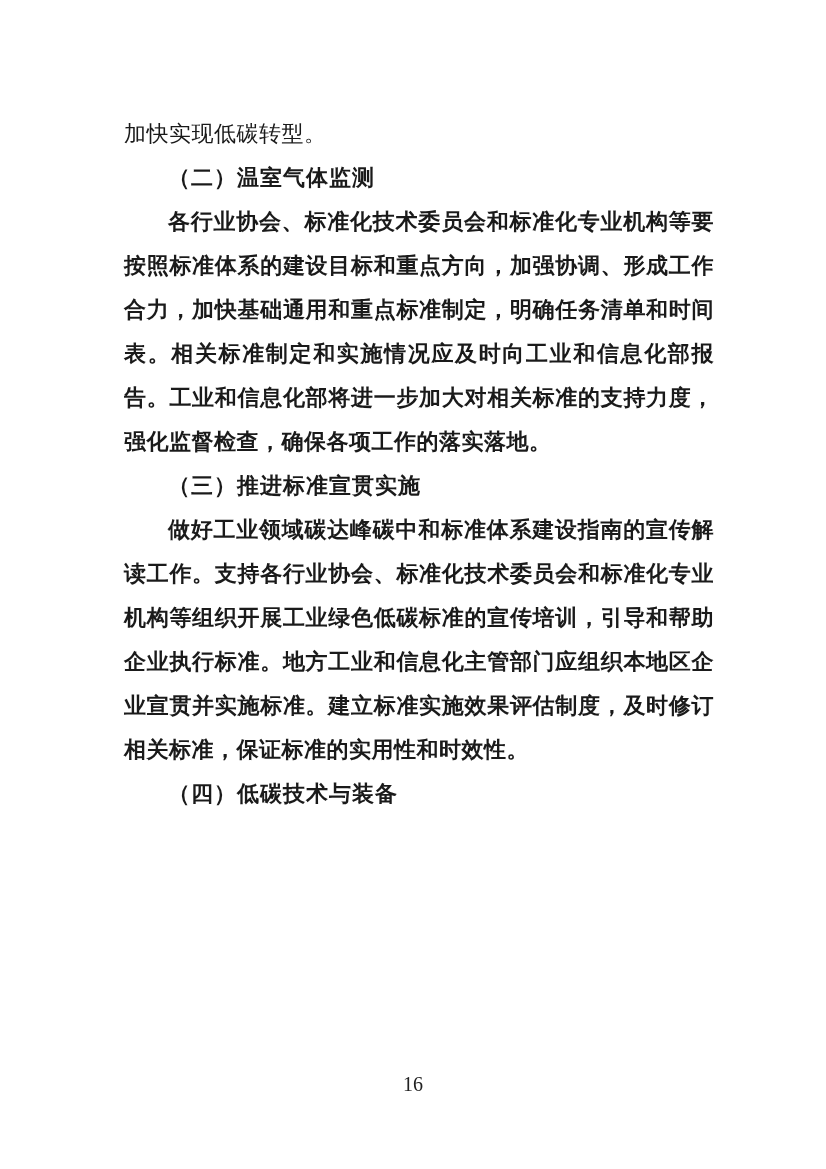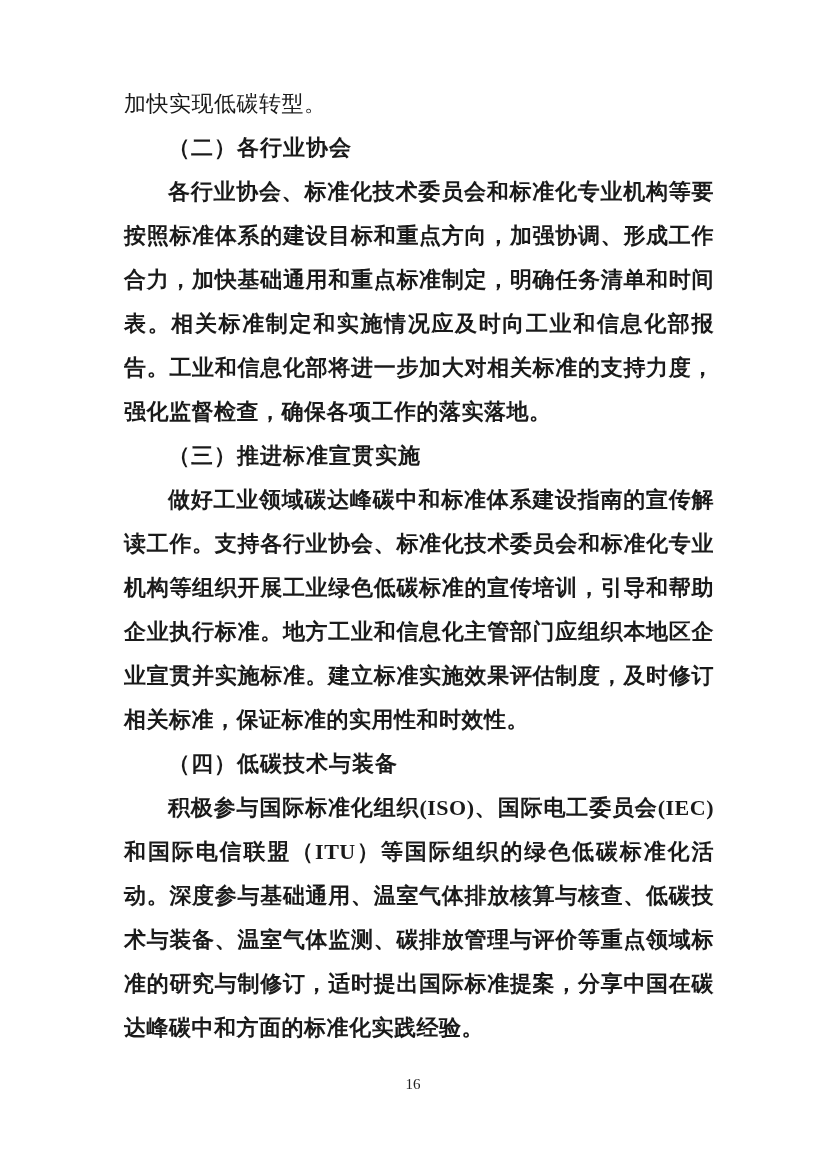--- a/index.html
+++ b/index.html
@@ -12,21 +12,21 @@
     width: 826px;
     height: 1169px;
     background: #ffffff;
     overflow: hidden;
     font-family: "Liberation Serif", "DejaVu Serif", serif;
     color: #1a1a1a;
   }
   .content {
     position: absolute;
     left: 124px;
-    top: 82px;
+    top: 112px;
     width: 590px;
   }
   .block {
     font-size: 22px;
     line-height: 44px;
     text-align: justify;
     letter-spacing: 0.5px;
   }
   .block.para {
     text-indent: 2em;
@@ -41,33 +41,32 @@
     text-align: left;
     font-family: "Liberation Sans", "DejaVu Sans", sans-serif;
     letter-spacing: 1px;
   }
   .page-footer {
     position: absolute;
     left: 0;
     top: 1074px;
     width: 100%;
     text-align: center;
-    font-size: 15px;
+    font-size: 20px;
     line-height: 20px;
     color: #222222;
     font-family: "Liberation Serif", "DejaVu Serif", serif;
   }
 </style>
 </head>
 <body>
 
 <div class="page">
   <div class="content">
       <div class="block para-continuation">加快实现低碳转型。</div>
-      <div class="block heading">（二）各行业协会</div>
+      <div class="block heading">（二）温室气体监测</div>
       <div class="block para">各行业协会、标准化技术委员会和标准化专业机构等要按照标准体系的建设目标和重点方向，加强协调、形成工作合力，加快基础通用和重点标准制定，明确任务清单和时间表。相关标准制定和实施情况应及时向工业和信息化部报告。工业和信息化部将进一步加大对相关标准的支持力度，强化监督检查，确保各项工作的落实落地。</div>
       <div class="block heading">（三）推进标准宣贯实施</div>
       <div class="block para">做好工业领域碳达峰碳中和标准体系建设指南的宣传解读工作。支持各行业协会、标准化技术委员会和标准化专业机构等组织开展工业绿色低碳标准的宣传培训，引导和帮助企业执行标准。地方工业和信息化主管部门应组织本地区企业宣贯并实施标准。建立标准实施效果评估制度，及时修订相关标准，保证标准的实用性和时效性。</div>
       <div class="block heading">（四）低碳技术与装备</div>
-      <div class="block para">积极参与国际标准化组织(ISO)、国际电工委员会(IEC)和国际电信联盟（ITU）等国际组织的绿色低碳标准化活动。深度参与基础通用、温室气体排放核算与核查、低碳技术与装备、温室气体监测、碳排放管理与评价等重点领域标准的研究与制修订，适时提出国际标准提案，分享中国在碳达峰碳中和方面的标准化实践经验。</div>
     </div>
   <div class="page-footer">16</div>
 </div>
 
 </body></html>

